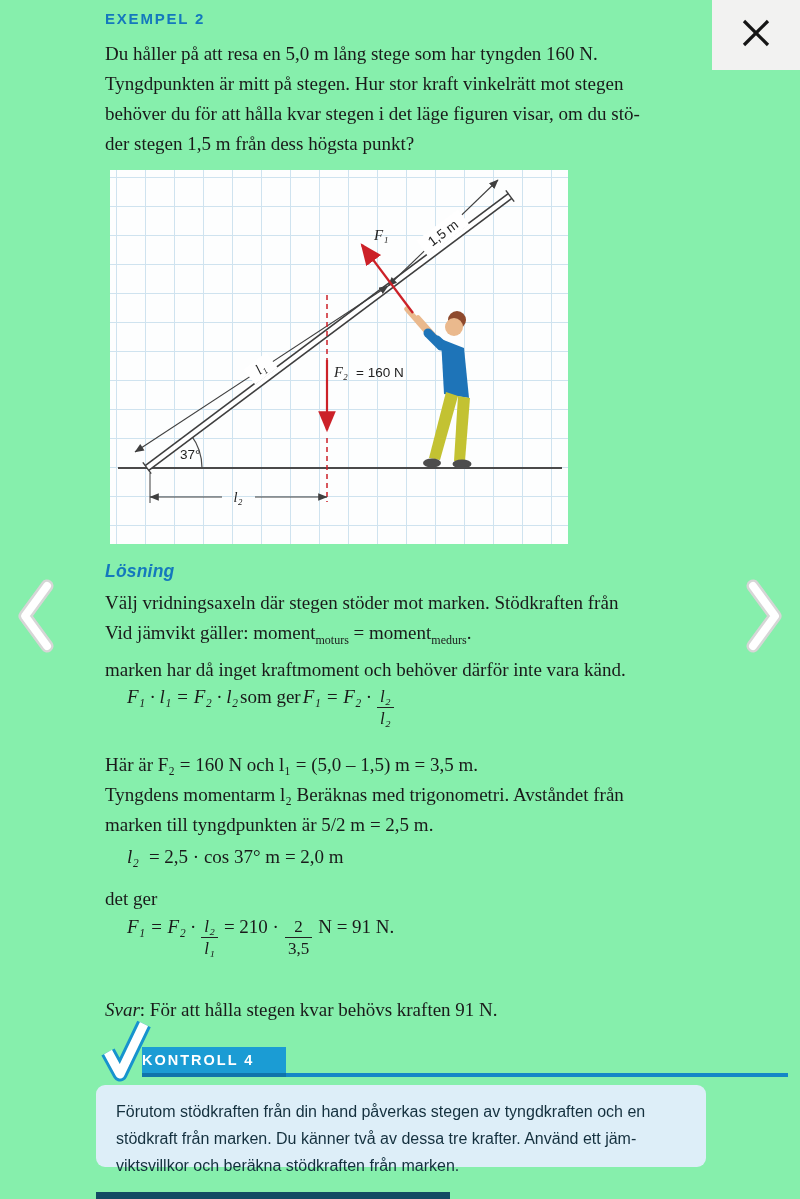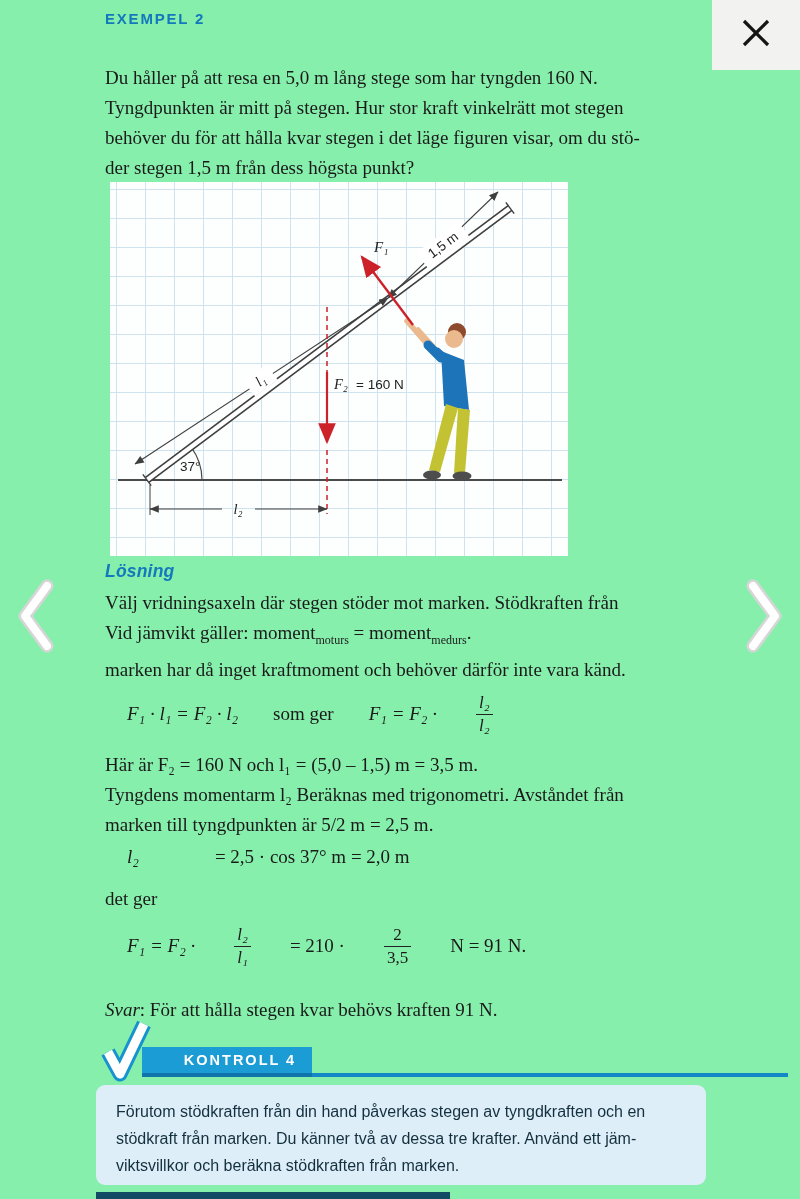--- a/index.html
+++ b/index.html
@@ -15,45 +15,45 @@
              color:#1478bd;font-weight:bold;}
   #exempel-head{top:10px;font-size:15px;letter-spacing:1.8px;}
   #losning-head{top:561px;font-size:17.5px;font-style:italic;letter-spacing:.2px;}
 
   
   .para{position:absolute;left:105px;}
   .sline{white-space:nowrap;font-size:19px;line-height:30px;}
   .subsm{font-size:12px;vertical-align:-5px;}
 
   
-  .formula{position:absolute;left:127px;display:flex;align-items:center;font-size:19px;white-space:nowrap;gap:33px;}
+  .formula{position:absolute;left:127px;display:flex;align-items:flex-start;font-size:19px;white-space:nowrap;}
   .fvar{font-style:italic;}
   .frac{display:inline-flex;flex-direction:column;align-items:center;margin:0 6px;font-size:17px;line-height:1.25;}
   .frac .den{border-top:1.2px solid #222;padding:0 3px;}
   .frac .num{padding:0 3px;}
   .fgap{margin:0 2px;}
   .gap-s{margin:0 5px;}
 
   
-  #figure{position:absolute;left:110px;top:182px;width:458px;height:374px;background-color:#fdfefe;
+  #figure{position:absolute;left:110px;top:170px;width:458px;height:374px;background-color:#fdfefe;
     background-image:linear-gradient(#cfe3ef 1px,transparent 1px),
                      linear-gradient(90deg,#cfe3ef 1px,transparent 1px);
     background-size:29px 29px;background-position:6px 7px;}
   #figure svg{position:absolute;left:0;top:0;}
   .fig-var{font-family:"Liberation Serif","DejaVu Serif",serif;font-style:italic;font-size:14.5px;fill:#222;}
   .fig-sans{font-family:"Liberation Sans","DejaVu Sans",sans-serif;font-size:13.5px;fill:#222;}
 
   
   #check-icon{position:absolute;left:100px;top:1016px;z-index:3;}
   #kontroll-banner{position:absolute;left:142px;top:1047px;width:144px;height:26px;background:#1b9cd4;
     border-bottom:4px solid #0f74ab;z-index:2;
     font-family:"Liberation Sans","DejaVu Sans",sans-serif;color:#fff;font-weight:bold;font-size:14.5px;
-    letter-spacing:2px;line-height:26px;text-align:center;padding-left:26px;box-sizing:content-box;}
+    letter-spacing:2px;line-height:26px;text-align:left;box-sizing:content-box;}
   #kontroll-line{position:absolute;left:286px;top:1073px;width:502px;height:4px;background:#1487c7;z-index:1;}
-  #kontroll-box{position:absolute;left:96px;top:1085px;width:610px;height:100px;background:#ddeef8;border-radius:9px;
+  #kontroll-box{position:absolute;left:96px;top:1085px;width:610px;height:82px;background:#ddeef8;border-radius:9px;
     font-family:"Liberation Sans","DejaVu Sans",sans-serif;color:#14303e;padding:13px 18px 0 20px;box-sizing:border-box;}
   #kontroll-box .kline{white-space:nowrap;font-size:16px;line-height:27px;}
 
   
   .nav-arrow{position:absolute;top:577px;cursor:pointer;}
   #nav-prev{left:12px;}
   #nav-next{left:740px;}
 
   #bottom-bar{position:absolute;left:96px;top:1192px;width:354px;height:7px;background:#124a63;}
 </style>
@@ -64,21 +64,21 @@
 
   <div id="close-btn">
     <svg width="34" height="34" viewBox="0 0 34 34">
       <line x1="5" y1="5" x2="29" y2="29" stroke="#151515" stroke-width="3.2"></line>
       <line x1="29" y1="5" x2="5" y2="29" stroke="#151515" stroke-width="3.2"></line>
     </svg>
   </div>
 
   <div id="exempel-head" class="blue-head">EXEMPEL 2</div>
 
-  <div class="para" style="top:39px;margin-top:24px;">
+  <div class="para" style="top:39px;">
     <div class="sline">Du håller på att resa en 5,0 m lång stege som har tyngden 160 N.</div>
     <div class="sline">Tyngdpunkten är mitt på stegen. Hur stor kraft vinkelrätt mot stegen</div>
     <div class="sline">behöver du för att hålla kvar stegen i det läge figuren visar, om du stö-</div>
     <div class="sline">der stegen 1,5 m från dess högsta punkt?</div>
   </div>
 
   <div id="figure">
     <svg width="458" height="374" viewBox="0 0 458 374">
       <defs>
         <marker id="mE" markerWidth="10" markerHeight="8" refX="8" refY="3.5" orient="auto">

